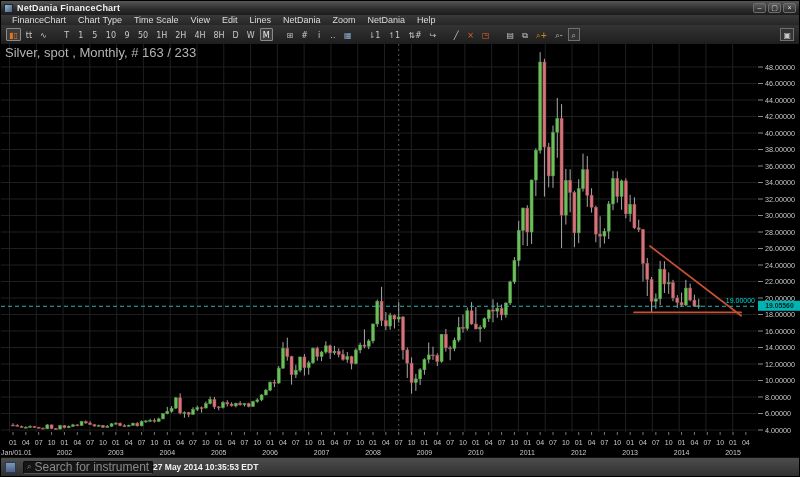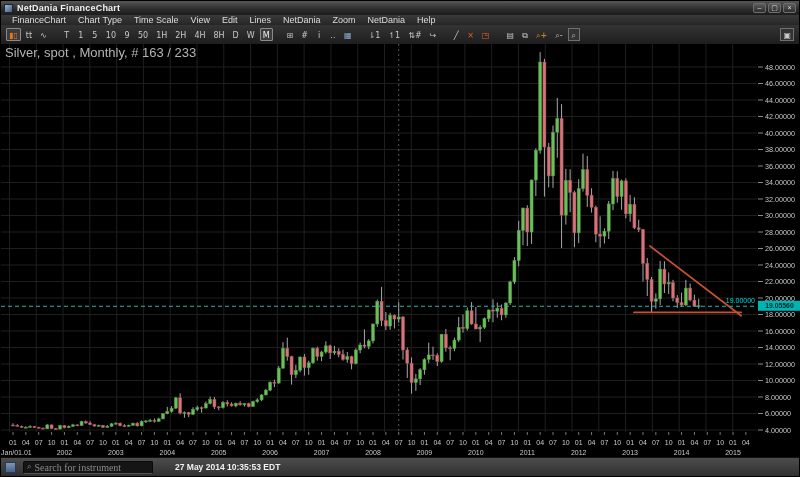--- a/index.html
+++ b/index.html
@@ -42,24 +42,24 @@
 
   
   #statusbar { position:absolute; bottom:0; left:0; right:0; height:19px;
     background:linear-gradient(#4d4d4d,#303030); display:flex; align-items:center; padding:0 4px;
     border-top:1px solid #111; }
   #status-icon { width:11px; height:11px; background:linear-gradient(#7f97b5,#4a618a);
     border:1px solid #2a3a55; margin-right:7px; }
   #search-box { display:flex; align-items:center; width:130px; height:13px; background:#151515;
     border:1px solid #0a0a0a; border-bottom-color:#555; border-radius:2px; padding:0 3px; }
   #search-glyph { color:#9a9a9a; font-size:8px; margin-right:3px; font-family:"DejaVu Sans", sans-serif; }
-  #search-input { flex:1; background:transparent; border:none; outline:none; color:#bbb; font-size:10px;
-    font-family:Liberation Serif, serif; }
+  #search-input { flex:1; background:transparent; border:none; outline:none; color:#bbb; font-size:12px;
+    font-family:Liberation Sans, sans-serif; }
   #search-input::placeholder { color:#8a8a8a; }
-  #status-time { color:#f0f0f0; font-size:8.5px; font-weight:bold; margin-left:22px; }
+  #status-time { color:#f0f0f0; font-size:8.5px; font-weight:bold; }
 </style>
 </head>
 <body>
 
 <div id="window">
 
   <div id="titlebar">
     <div id="app-icon"></div>
     <div id="title-text">NetDania FinanceChart</div>
     <div id="win-controls">

